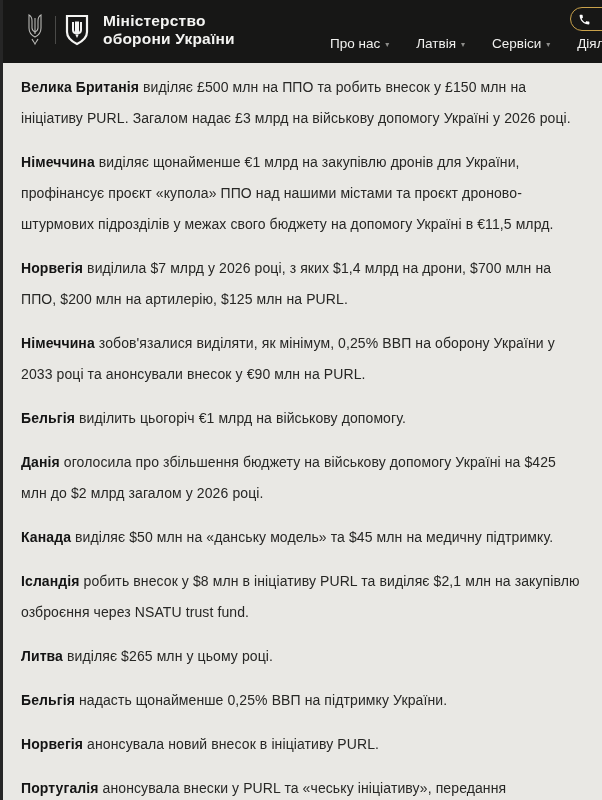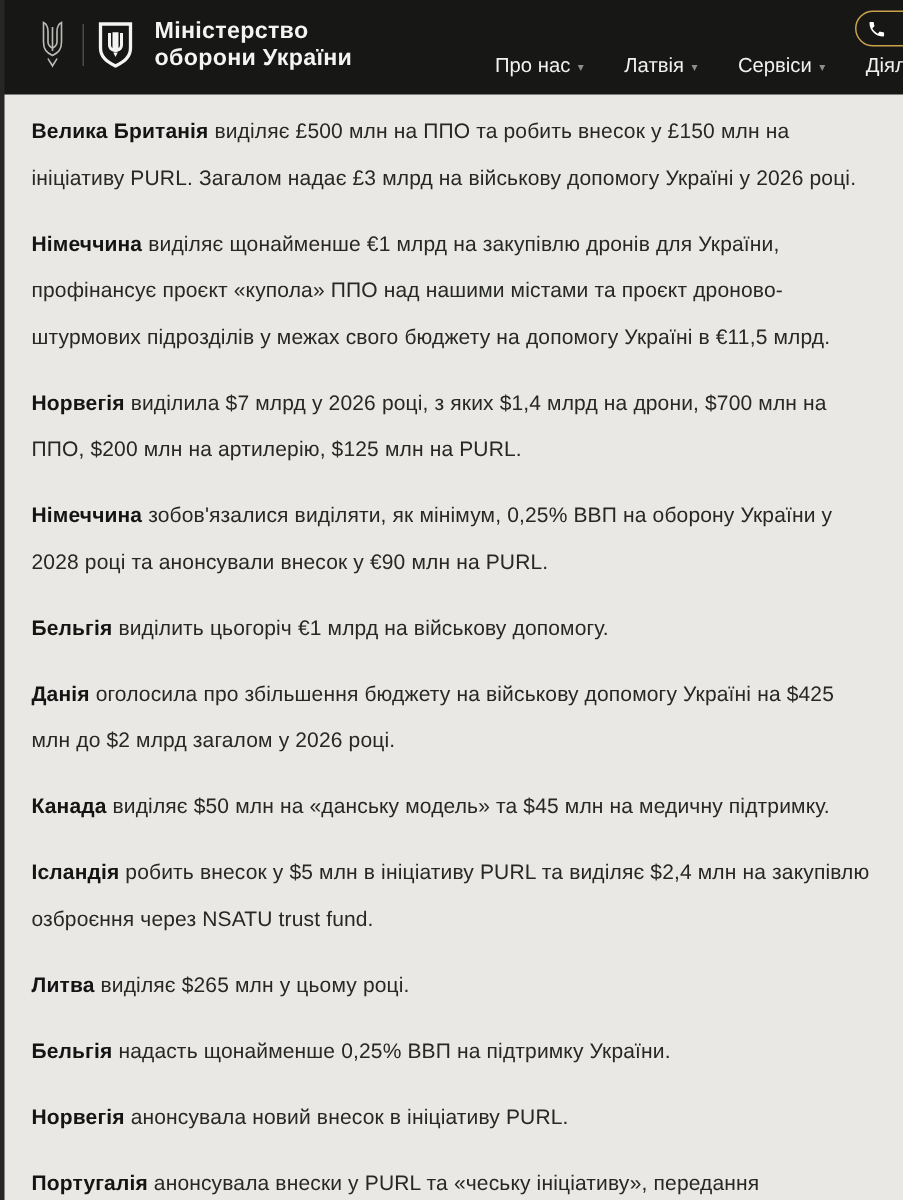--- a/index.html
+++ b/index.html
@@ -149,24 +149,24 @@
       <svg class="phone-icon" viewBox="0 0 24 24" fill="#ffffff">
         <path d="M6.6 10.8c1.4 2.8 3.8 5.1 6.6 6.6l2.2-2.2c.3-.3.7-.4 1-.2 1.1.4 2.3.6 3.6.6.6 0 1 .4 1 1V20c0 .6-.4 1-1 1C10.6 21 3 13.4 3 4c0-.6.4-1 1-1h3.5c.6 0 1 .4 1 1 0 1.2.2 2.4.6 3.6.1.3 0 .7-.2 1l-2.3 2.2z"></path>
       </svg>
     </button>
   </div>
 
   <div class="content">
     <p><strong>Велика Британія</strong><span> виділяє £500 млн на ППО та робить внесок у £150 млн на ініціативу PURL. Загалом надає £3 млрд на військову допомогу Україні у 2026 році.</span></p>
     <p><strong>Німеччина</strong><span> виділяє щонайменше €1 млрд на закупівлю дронів для України, профінансує проєкт «купола» ППО над нашими містами та проєкт дроново-штурмових підрозділів у межах свого бюджету на допомогу Україні в €11,5 млрд.</span></p>
     <p><strong>Норвегія</strong><span> виділила $7 млрд у 2026 році, з яких $1,4 млрд на дрони, $700 млн на ППО, $200 млн на артилерію, $125 млн на PURL.</span></p>
-    <p><strong>Німеччина</strong><span> зобов'язалися виділяти, як мінімум, 0,25% ВВП на оборону України у 2028 році та анонсували внесок у €90 млн на PURL.</span></p>
+    <p><strong>Німеччина</strong><span> зобов'язалися виділяти, як мінімум, 0,25% ВВП на оборону України у 2033 році та анонсували внесок у €90 млн на PURL.</span></p>
     <p><strong>Бельгія</strong><span> виділить цьогоріч €1 млрд на військову допомогу.</span></p>
     <p><strong>Данія</strong><span> оголосила про збільшення бюджету на військову допомогу Україні на $425 млн до $2 млрд загалом у 2026 році.</span></p>
     <p><strong>Канада</strong><span> виділяє $50 млн на «данську модель» та $45 млн на медичну підтримку.</span></p>
-    <p><strong>Ісландія</strong><span> робить внесок у $5 млн в ініціативу PURL та виділяє $2,4 млн на закупівлю озброєння через NSATU trust fund.</span></p>
+    <p><strong>Ісландія</strong><span> робить внесок у $8 млн в ініціативу PURL та виділяє $2,1 млн на закупівлю озброєння через NSATU trust fund.</span></p>
     <p><strong>Литва</strong><span> виділяє $265 млн у цьому році.</span></p>
     <p><strong>Бельгія</strong><span> надасть щонайменше 0,25% ВВП на підтримку України.</span></p>
     <p><strong>Норвегія</strong><span> анонсувала новий внесок в ініціативу PURL.</span></p>
     <p><strong>Португалія</strong><span> анонсувала внески у PURL та «чеську ініціативу», передання бронетехніки та дронів у межах програми SAFE.</span></p>
 
   </div>
 </div>
 
 </body></html>

